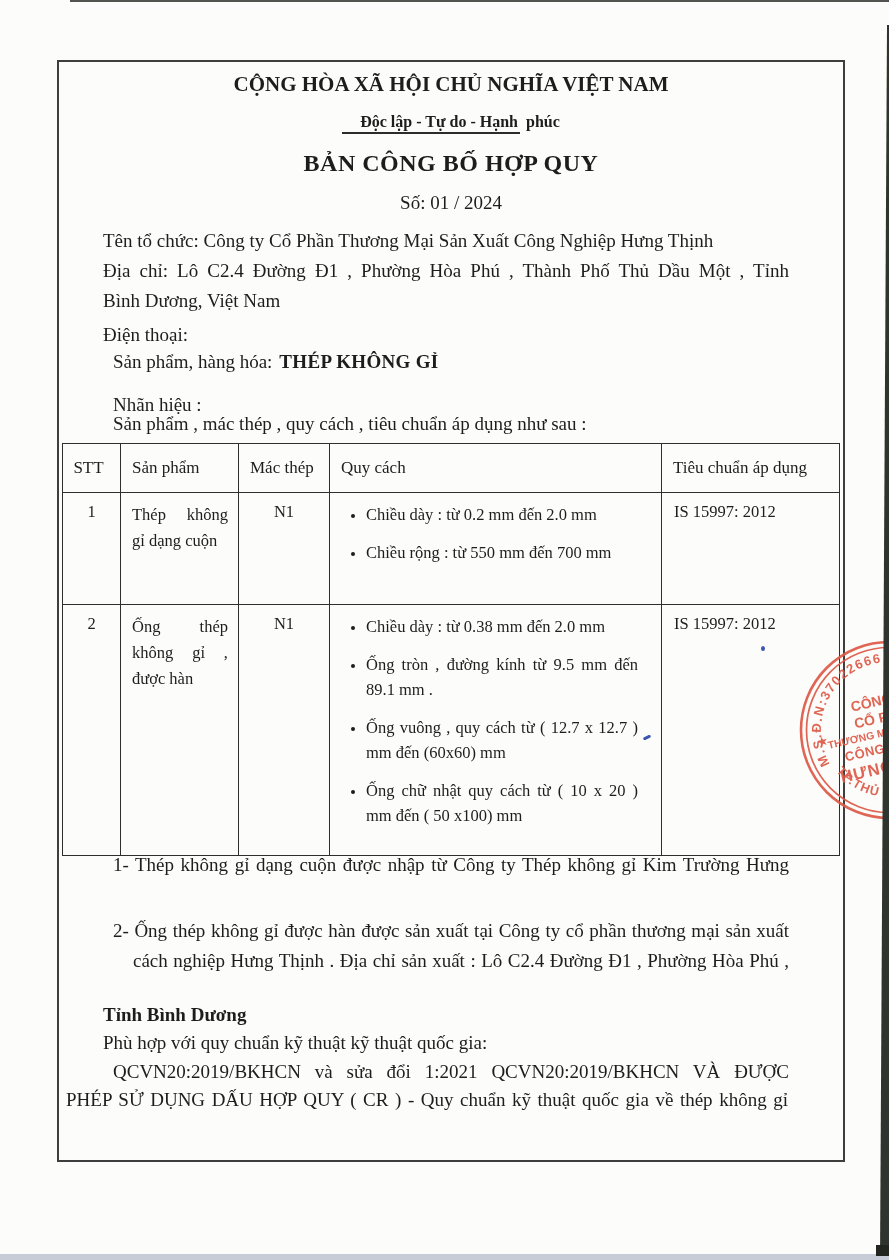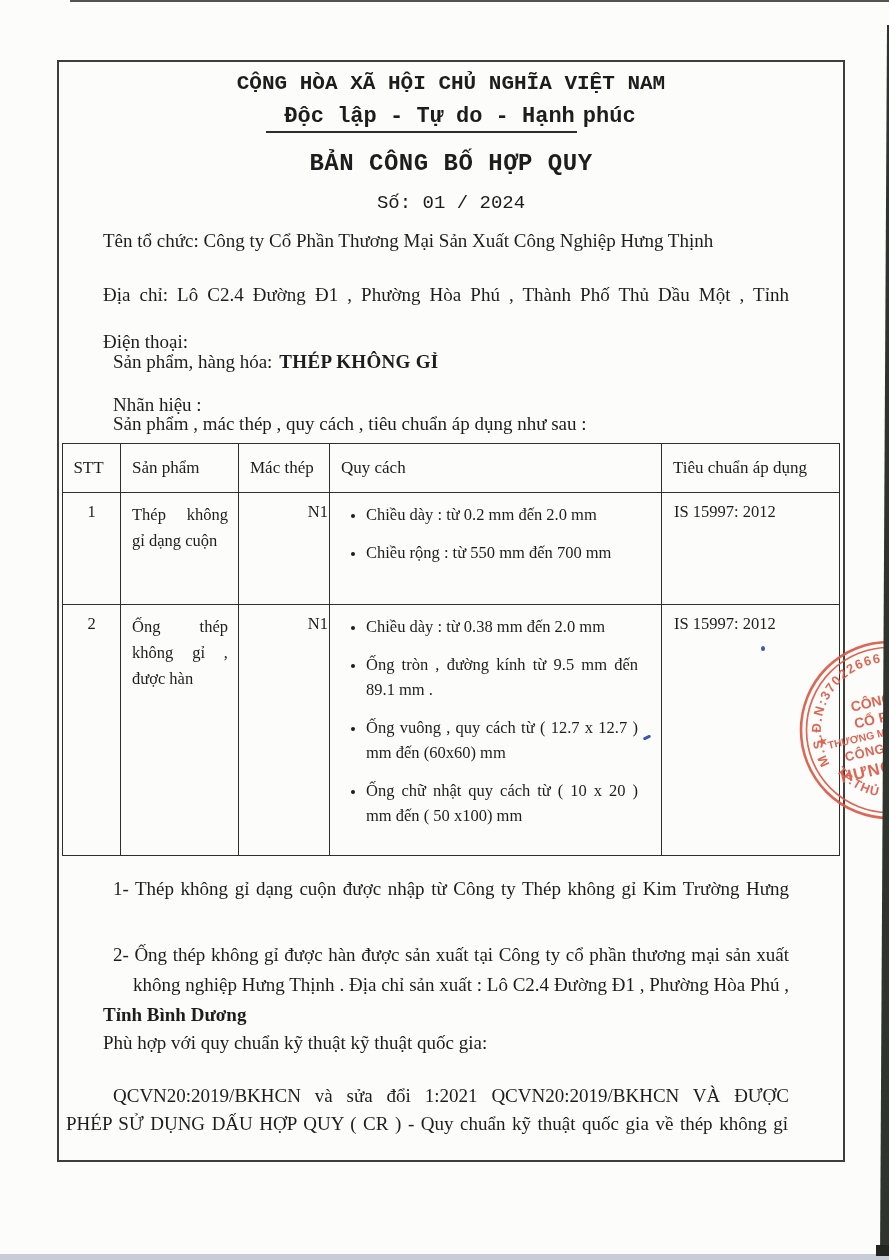--- a/index.html
+++ b/index.html
@@ -21,53 +21,53 @@
     clip-path:polygon(78% 0,100% 0,100% 100%,0 100%);z-index:30;}
   .bottom-band{position:absolute;left:0;right:0;bottom:0;height:6px;background:var(--band);z-index:31;}
   .corner-mark{position:absolute;right:0;bottom:4px;width:13px;height:11px;background:#23261f;z-index:32;}
   .speck{position:absolute;border-radius:50%;z-index:25;}
   .speck-1{left:761px;top:646px;width:4px;height:5px;background:var(--pen);}
   .speck-2{left:643px;top:736px;width:8px;height:3px;background:var(--pen);transform:rotate(-25deg);border-radius:2px;}
 
   .doc-border{position:absolute;left:57px;top:60px;width:784px;height:1098px;border:2px solid #3e3e3e;}
 
   
-  .center-line{position:absolute;left:59px;width:784px;text-align:center;font-family:Liberation Mono, monospace;}
+  .center-line{position:absolute;left:59px;width:784px;text-align:center;}
   .national{top:72px;font-weight:bold;font-size:21px;}
-  .motto-wrap{top:104px;font-weight:bold;font-size:22px;}
+  .motto-wrap{top:113px;font-weight:bold;font-size:16px;}
   .motto-u{border-bottom:2px solid #2c2c2c;padding:0 2px 2px 18px;}
   .motto-t{margin-left:6px;}
   .doc-title{top:150px;font-weight:bold;font-size:24px;letter-spacing:.5px;}
   .doc-number{top:192px;font-size:19px;}
 
   
   .bl{position:absolute;font-size:19px;line-height:26px;}
-  .fill{text-align:justify;text-align-last:justify;margin-top:24px;}
+  .fill{text-align:justify;text-align-last:justify;}
   .org{left:103px;top:228px;width:686px;}
   .addr1{left:103px;top:258px;width:686px;}
   .addr2{left:103px;top:288px;}
-  .phone{left:103px;top:329px;}
+  .phone{left:103px;top:322px;}
   .product{left:113px;top:349px;}
   .pv{margin-left:7px;letter-spacing:.3px;}
   .brand{left:113px;top:392px;}
   .intro{left:113px;top:411px;}
 
   
   .spec-table{position:absolute;left:62px;top:443px;width:777px;border-collapse:collapse;
     font-size:16.5px;table-layout:fixed;}
   .spec-table td{border:1.6px solid #2e2e2e;vertical-align:top;}
   .c1{width:58px;}.c2{width:118px;}.c3{width:91px;}.c4{width:332px;}.c5{width:178px;}
   .thead td{height:44px;vertical-align:middle;padding:2px 8px 2px 11px;font-size:17px;}
   .thead td.ctr{text-align:center;padding-left:2px;}
   .r1 td{height:96px;}
   .r2 td{height:235px;}
   td.ctr{text-align:center;}
   td.stt{padding-top:9px;text-align:center;}
   td.name{padding:9px 10px 6px 11px;text-align:justify;line-height:26px;}
-  td.mac{padding-top:9px;text-align:right;}
+  td.mac{padding-top:9px;text-align:center;}
   td.qc{padding:9px 10px 4px 0;}
   .qc ul{margin:0;padding-left:36px;list-style:disc;}
   .qc li{margin-bottom:13px;padding-right:13px;text-align:justify;line-height:25px;}
   .qc li::marker{font-size:.8em;}
   td.std{padding:9px 6px 4px 12px;}
 
   
   .n1a{left:113px;top:852px;width:676px;}
   .n1b{left:103px;top:882px;}
   .n2a{left:113px;top:918px;width:676px;}
@@ -106,20 +106,21 @@
 
   <div class="doc-border"></div>
 
   <div class="center-line national">CỘNG HÒA XÃ HỘI CHỦ NGHĨA VIỆT NAM</div>
   <div class="center-line motto-wrap"><span class="motto-u">Độc lập - Tự do - Hạnh</span><span class="motto-t">phúc</span></div>
   <div class="center-line doc-title">BẢN CÔNG BỐ HỢP QUY</div>
   <div class="center-line doc-number">Số: 01 / 2024</div>
 
   <div class="bl org">Tên tổ chức: Công ty Cổ Phần Thương Mại Sản Xuất Công Nghiệp Hưng Thịnh</div>
   <div class="bl addr1 fill">Địa chỉ: Lô C2.4 Đường Đ1 , Phường Hòa Phú , Thành Phố Thủ Dầu Một , Tỉnh</div>
+  <div class="bl addr2">Bình Dương, Việt Nam</div>
   <div class="bl phone">Điện thoại:</div>
   <div class="bl product"><span>Sản phẩm, hàng hóa:</span><b class="pv">THÉP KHÔNG GỈ</b></div>
   <div class="bl brand">Nhãn hiệu :</div>
   <div class="bl intro">Sản phẩm , mác thép , quy cách , tiêu chuẩn áp dụng như sau :</div>
 
   <table class="spec-table">
     <colgroup>
       <col class="c1">
         <col class="c2">
         <col class="c3">
@@ -158,21 +159,21 @@
             <li>Ống chữ nhật quy cách từ ( 10 x 20 ) mm đến ( 50 x100) mm</li>
           </ul>
         </td>
         <td class="std">IS 15997: 2012</td>
       </tr>
     </tbody>
   </table>
 
   <div class="bl n1a fill">1- Thép không gỉ dạng cuộn được nhập từ Công ty Thép không gỉ Kim Trường Hưng</div>
   <div class="bl n2a fill">2- Ống thép không gỉ được hàn được sản xuất tại Công ty cổ phần thương mại sản xuất</div>
-  <div class="bl n2b fill">không nghiệp Hưng Thịnh . Địa chỉ sản xuất : Lô C2.4 Đường Đ1 , Phường Hòa Phú ,</div>
+  <div class="bl n2b fill">cách nghiệp Hưng Thịnh . Địa chỉ sản xuất : Lô C2.4 Đường Đ1 , Phường Hòa Phú ,</div>
   <div class="bl prov">Tỉnh Bình Dương</div>
   <div class="bl conf">Phù hợp với quy chuẩn kỹ thuật kỹ thuật quốc gia:</div>
   <div class="bl qcvn1 fill">QCVN20:2019/BKHCN và sửa đổi 1:2021 QCVN20:2019/BKHCN VÀ ĐƯỢC</div>
   <div class="bl qcvn2 fill">PHÉP SỬ DỤNG DẤU HỢP QUY ( CR ) - Quy chuẩn kỹ thuật quốc gia về thép không gỉ</div>
 
   <svg class="stamp" viewBox="0 0 200 200" xmlns="http://www.w3.org/2000/svg">
     <defs>
       <path id="arcTop" d="M 41.1 134 A 68 68 0 0 1 105.9 32.3" fill="none"></path>
       <path id="arcBot" d="M 47.2 141.2 A 67 67 0 0 0 152.8 141.2" fill="none"></path>
     </defs>

